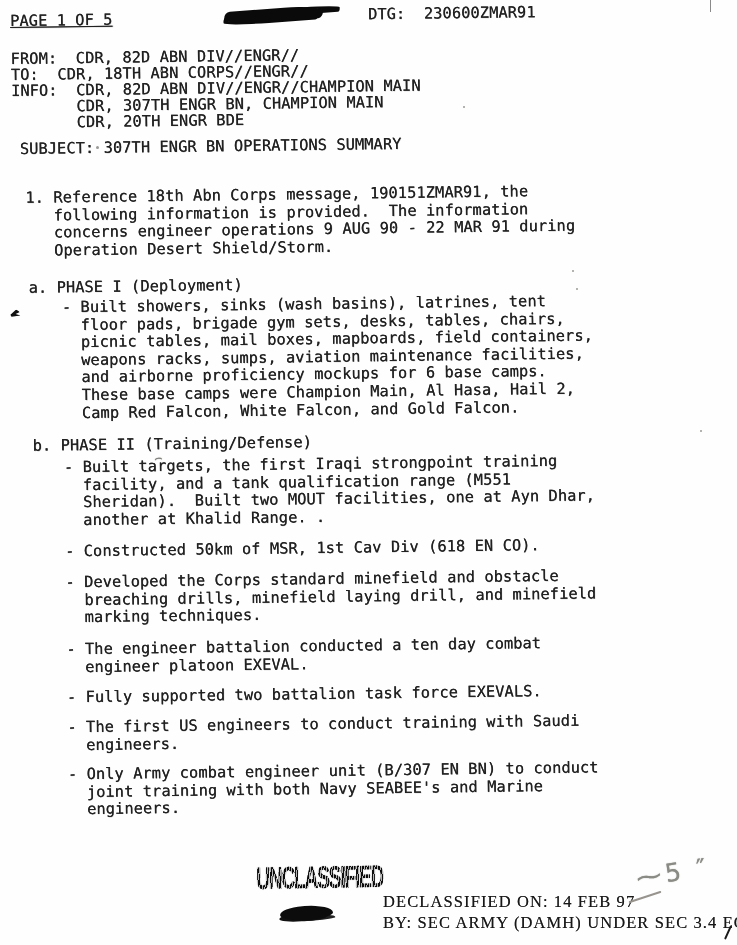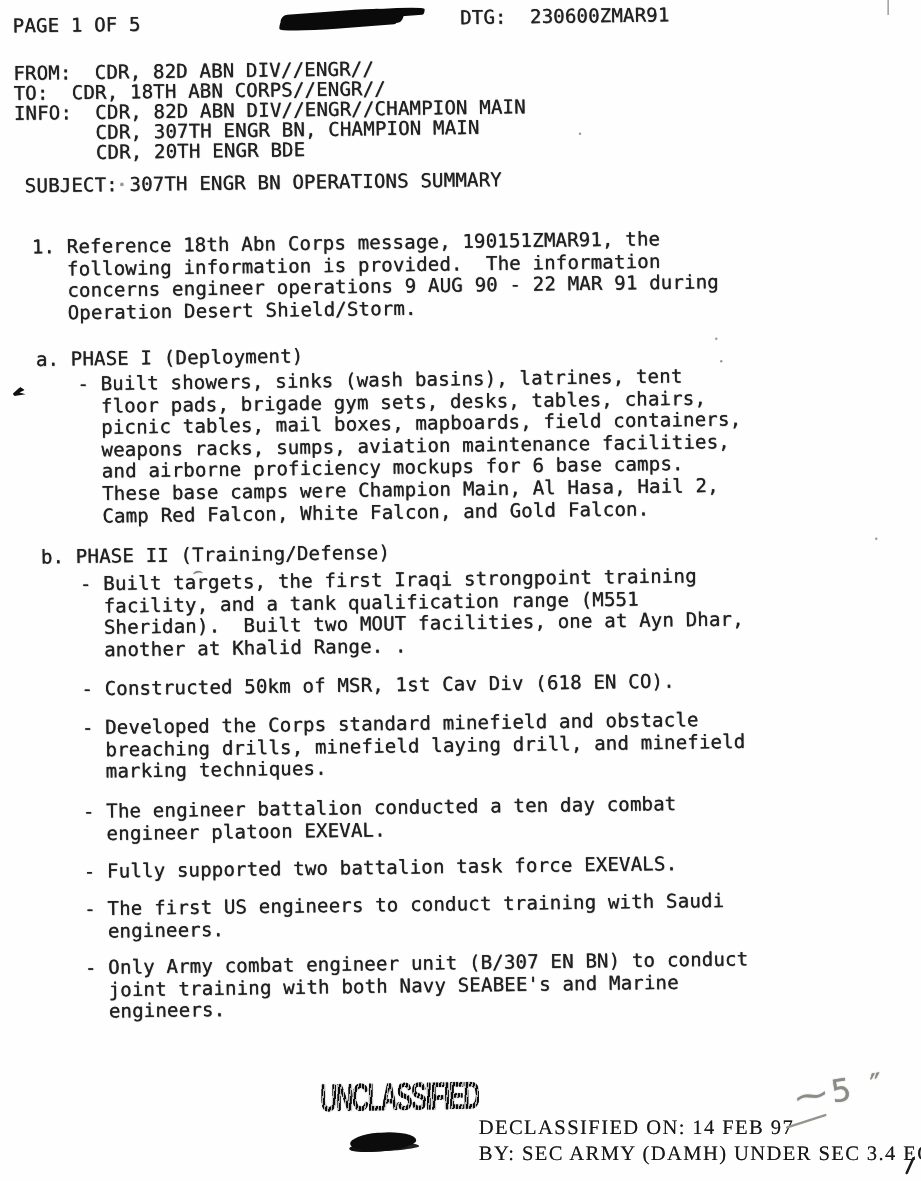--- a/index.html
+++ b/index.html
@@ -67,21 +67,21 @@
   .top-tick{position:absolute;left:710px;top:0;width:1px;height:12px;background:#8a8a8a;}
   .speck{position:absolute;border-radius:50%;background:#9a9a96;}
 </style>
 </head>
 <body>
 
 <div class="page">
 
   <div class="tilt">
 
-    <pre class="t" style="left:10px;top:13px;">PAGE 1 OF 5</pre>
+    <pre class="t" style="left:10px;top:13px;text-decoration:underline;">PAGE 1 OF 5</pre>
     <div class="redact-top"></div>
     <pre class="t" style="left:368px;top:11px;">DTG:  230600ZMAR91</pre>
 
     <pre class="t routing-line" style="left:10px;top:51px;">FROM:  CDR, 82D ABN DIV//ENGR//</pre>
     <pre class="t routing-line" style="left:10px;top:67px;">TO:  CDR, 18TH ABN CORPS//ENGR//</pre>
     <pre class="t routing-line" style="left:10px;top:83px;">INFO:  CDR, 82D ABN DIV//ENGR//CHAMPION MAIN</pre>
     <pre class="t routing-line" style="left:10px;top:99px;">       CDR, 307TH ENGR BN, CHAMPION MAIN</pre>
     <pre class="t routing-line" style="left:10px;top:115px;">       CDR, 20TH ENGR BDE</pre>
 
     <pre class="t" style="left:18px;top:141px;">SUBJECT: 307TH ENGR BN OPERATIONS SUMMARY</pre>

